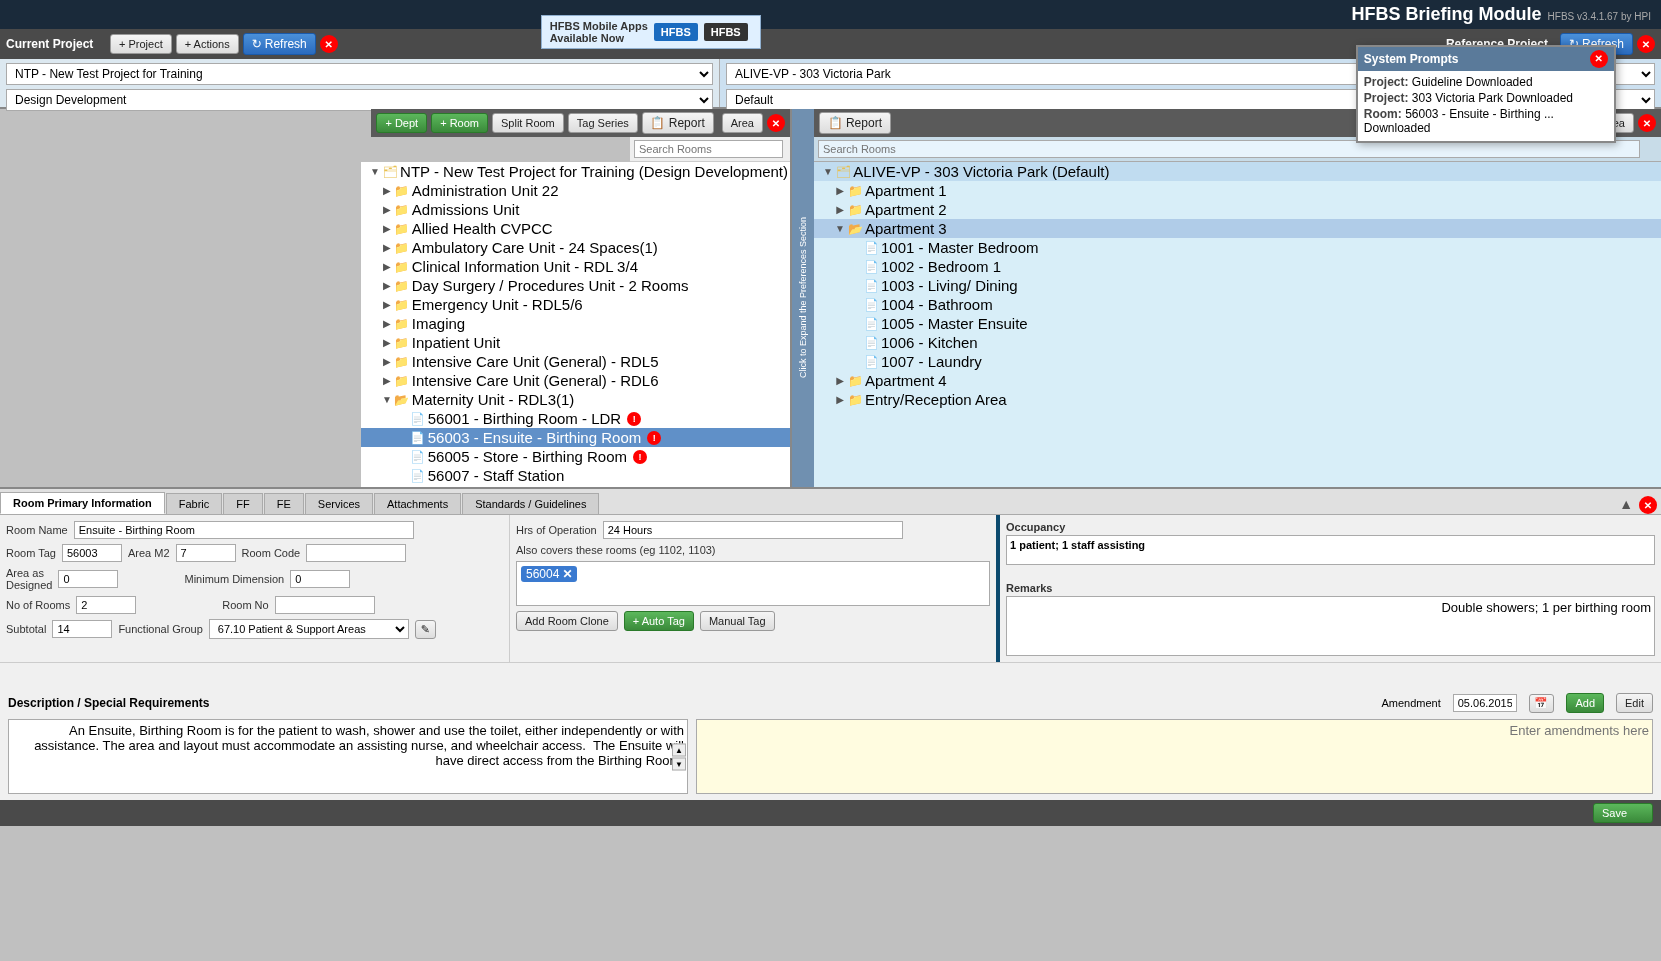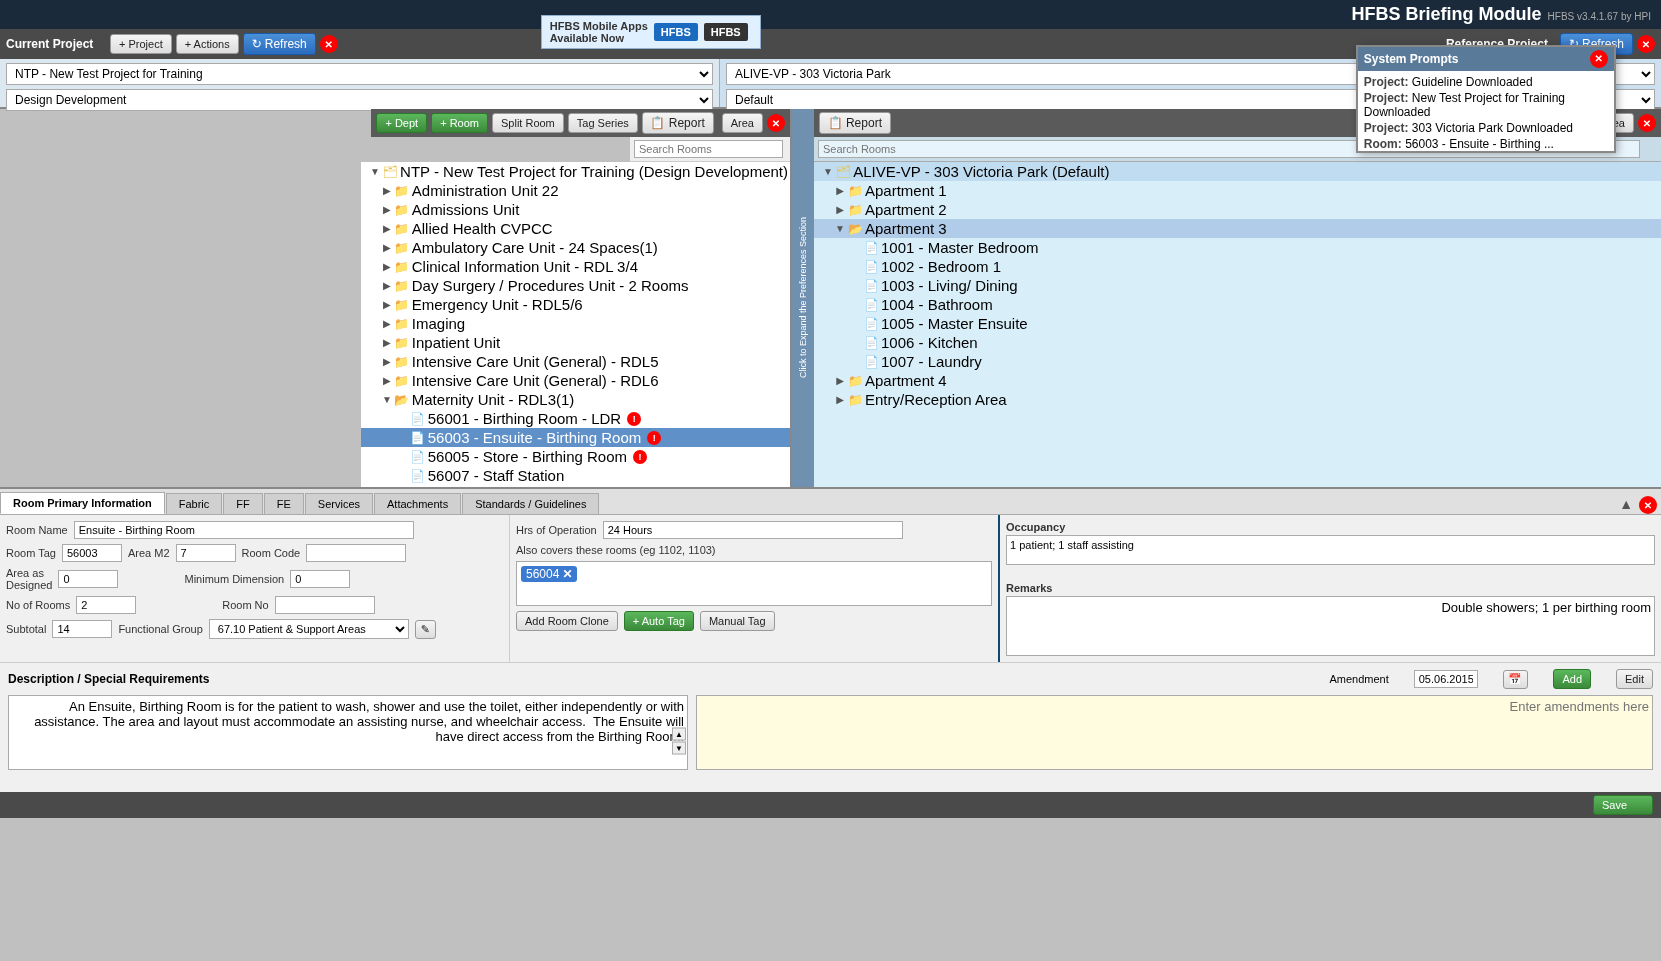--- a/index.html
+++ b/index.html
@@ -37,21 +37,21 @@
     .form-input-medium { width: 100px; }
 
     .section-header { font-weight: bold; font-size: 11px; color: #333; margin-bottom: 2px; }
     .textarea-box { width: 100%; border: 1px solid #aaa; padding: 3px; font-size: 13px; resize: none; background: white; text-align: right; }
 
     .tag-chip { display: inline-flex; align-items: center; background: #3a7ad0; color: white; padding: 1px 5px; border-radius: 3px; font-size: 11px; gap: 3px; }
     .tag-chip-x { cursor: pointer; font-weight: bold; }
 
     .red-x-btn { width: 18px; height: 18px; background: red; border-radius: 50%; color: white; border: none; cursor: pointer; font-size: 10px; font-weight: bold; display: inline-flex; align-items: center; justify-content: center; }
 
-    .occupancy-box { background: white; border: 1px solid #aaa; padding: 3px; font-size: 11px; min-height: 30px; }
+    .occupancy-box { background: white; border: 1px solid #aaa; padding: 3px; font-size: 11px; min-height: 30px; font-weight: bold; }
     
     .toolbar-section { background: #5a5a5a; display: flex; gap: 4px; padding: 3px 5px; align-items: center; }
 
     .hfbs-header { background: #1a2a3a; display: flex; align-items: center; justify-content: space-between; padding: 4px 10px; }
 
     .tree-container { flex: 1; overflow-y: auto; background: white; }
 
   </style>
 </head>
 <body>
@@ -62,24 +62,20 @@
 
     <div class="system-prompts">
       <div class="system-prompts-header">
         <span>System Prompts</span>
         <button class="red-x-btn">✕</button>
       </div>
       <div class="system-prompts-body">
         <div class="sp-row">
           <span class="sp-label">Project:</span>
           <span>Guideline Downloaded</span>
-        </div>
-        <div class="sp-row">
-          <span class="sp-label">Project:</span>
-          <span>New Test Project for Training  Downloaded</span>
         </div>
         <div class="sp-row">
           <span class="sp-label">Project:</span>
           <span>303 Victoria Park  Downloaded</span>
         </div>
         <div class="sp-row">
           <span class="sp-label">Room:</span>
           <span>56003 - Ensuite - Birthing ... Downloaded</span>
         </div>
       </div>
@@ -439,21 +435,21 @@
         <span class="form-label">Subtotal</span>
         <input type="text" class="form-input form-input-small" value="14" style="">
         <span class="form-label">Functional Group</span>
         <select class="form-input" style="width:200px;">
           <option>67.10 Patient &amp; Support Areas</option>
         </select>
         <button class="btn" style="padding:2px 5px;">✎</button>
       </div>
     </div>
 
-    <div style="flex:0 0 490px; padding:6px; display:flex; flex-direction:column; gap:5px; border-right:2px solid #0c4a6e; overflow-y:auto;">
+    <div style="flex:0 0 490px; padding:6px; display:flex; flex-direction:column; gap:5px; border-right:4px solid #0c4a6e; overflow-y:auto;">
 
       <div class="form-row">
         <span class="form-label">Hrs of Operation</span>
         <input type="text" class="form-input" value="24 Hours" style="width: 300px;">
       </div>
 
       <div class="form-row">
         <span class="form-label">Also covers these rooms (eg 1102, 1103)</span>
       </div>
 
@@ -477,21 +473,21 @@
         <div class="occupancy-box">1 patient; 1 staff assisting</div>
       </div>
       <div style="display:flex; flex-direction:column; flex:1;">
         <div class="section-header">Remarks</div>
         <textarea class="textarea-box" style="flex: 1 1 0%; min-height: 60px;">Double showers; 1 per birthing room</textarea>
       </div>
     </div>
   </div>
 
   <div style="border-top:1px solid #ccc; padding:6px 8px; display:flex; flex-direction:column; gap:4px; flex:0 0 130px;">
-    <div style="display:flex; align-items:center; gap:25px; margin-bottom:2px;">
+    <div style="display:flex; align-items:center; gap:12px; margin-bottom:2px;margin-top:24px;">
       <span style="font-weight:bold; font-size:12px;">Description / Special Requirements</span>
       <div style="flex:1;"></div>
       <span style="font-size:11px;">Amendment</span>
       <input type="text" class="form-input" value="05.06.2015" style="width: 64px;">
       <button class="btn" style="padding:2px 5px;">📅</button>
       <button class="btn btn-green">Add</button>
       <button class="btn">Edit</button>
     </div>
     <div style="display:flex; gap:8px; flex:1;">
       <div style="flex:0 0 680px; display:flex; position:relative;">

